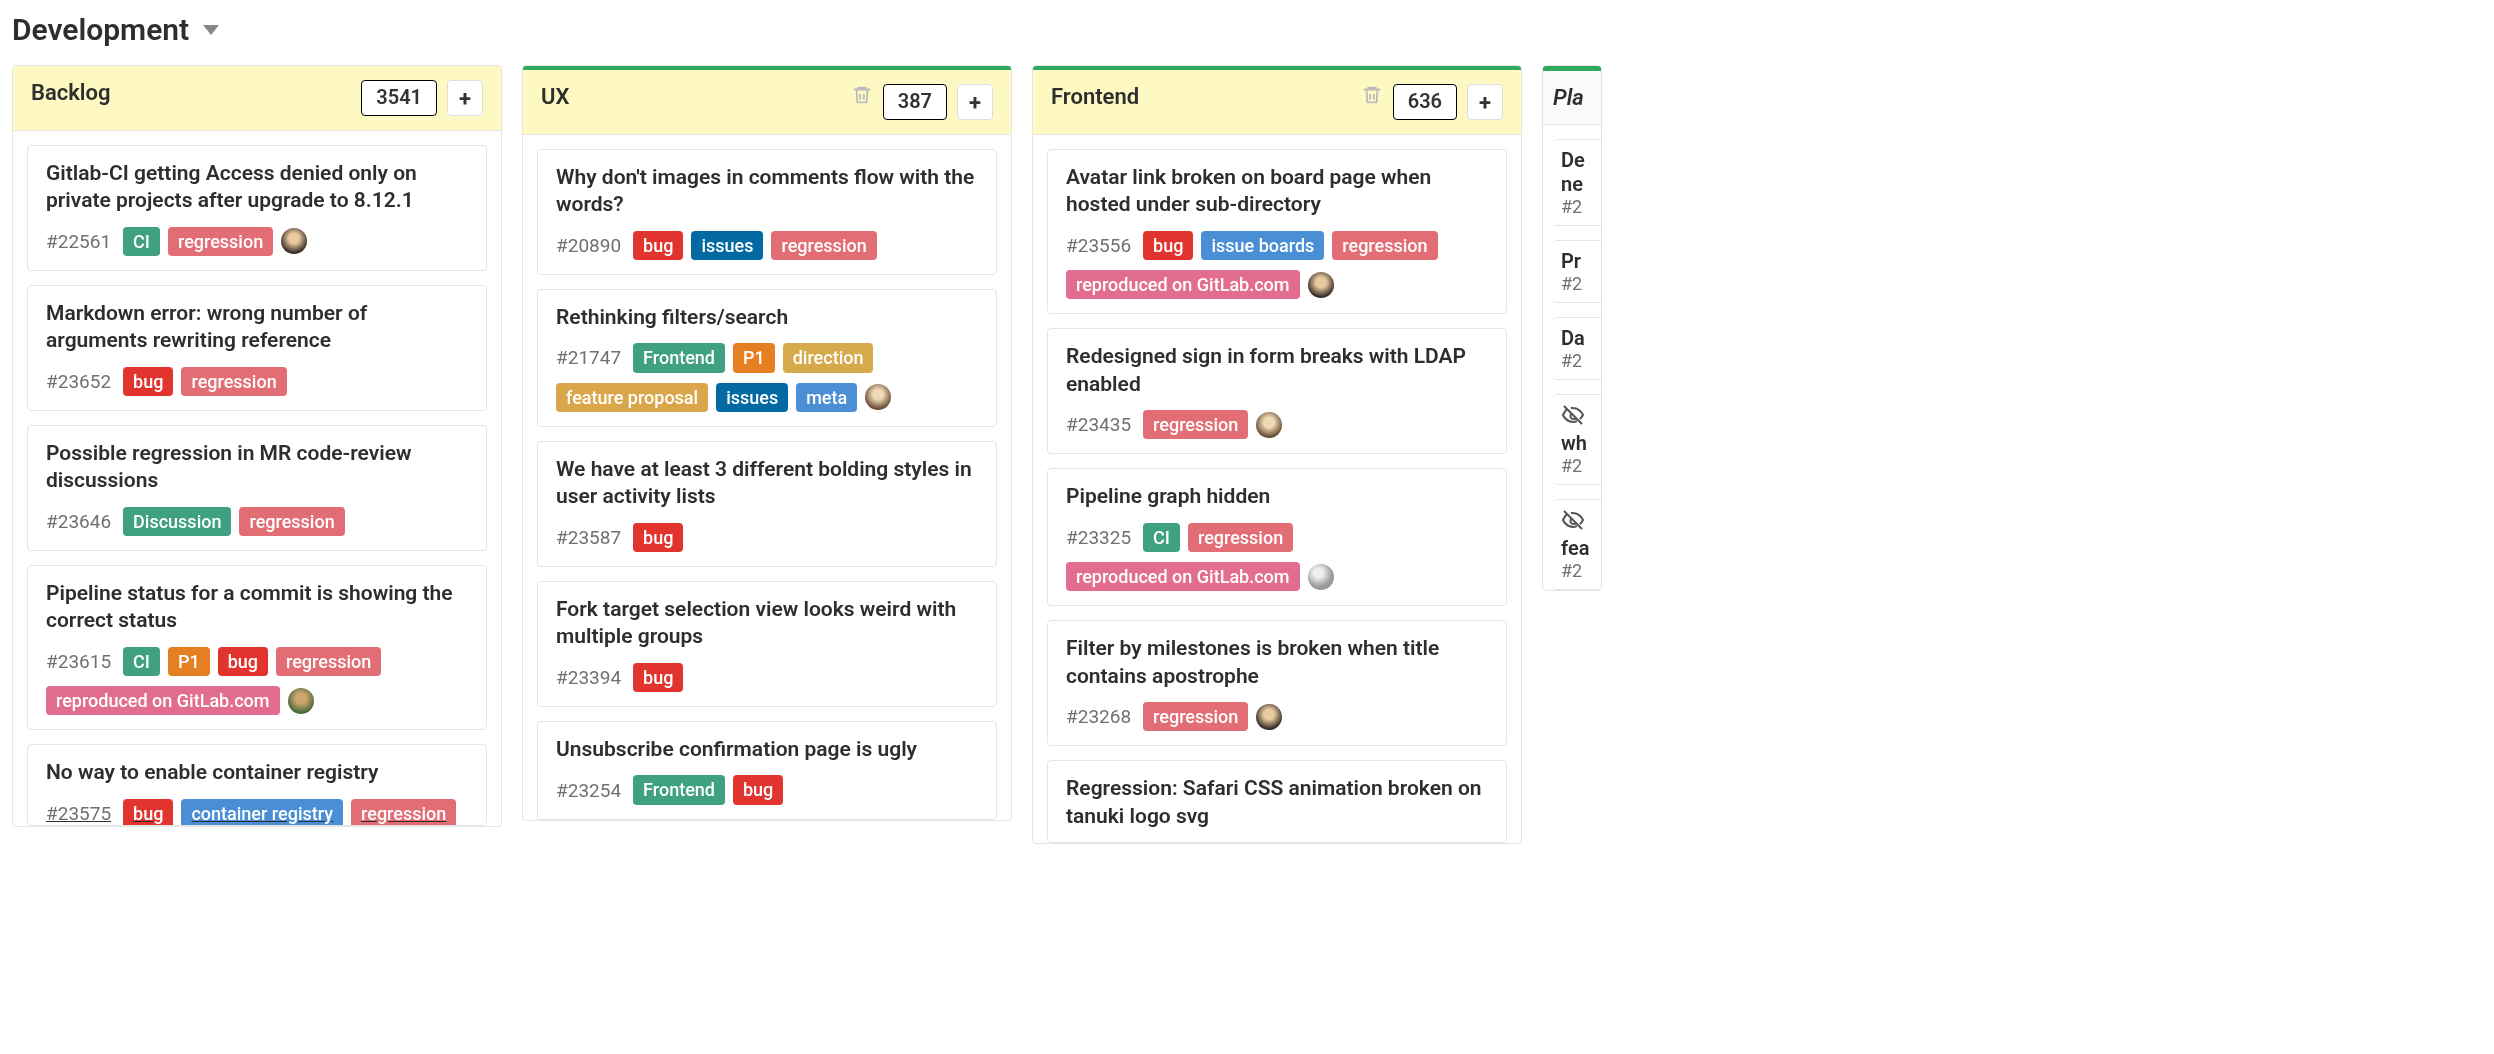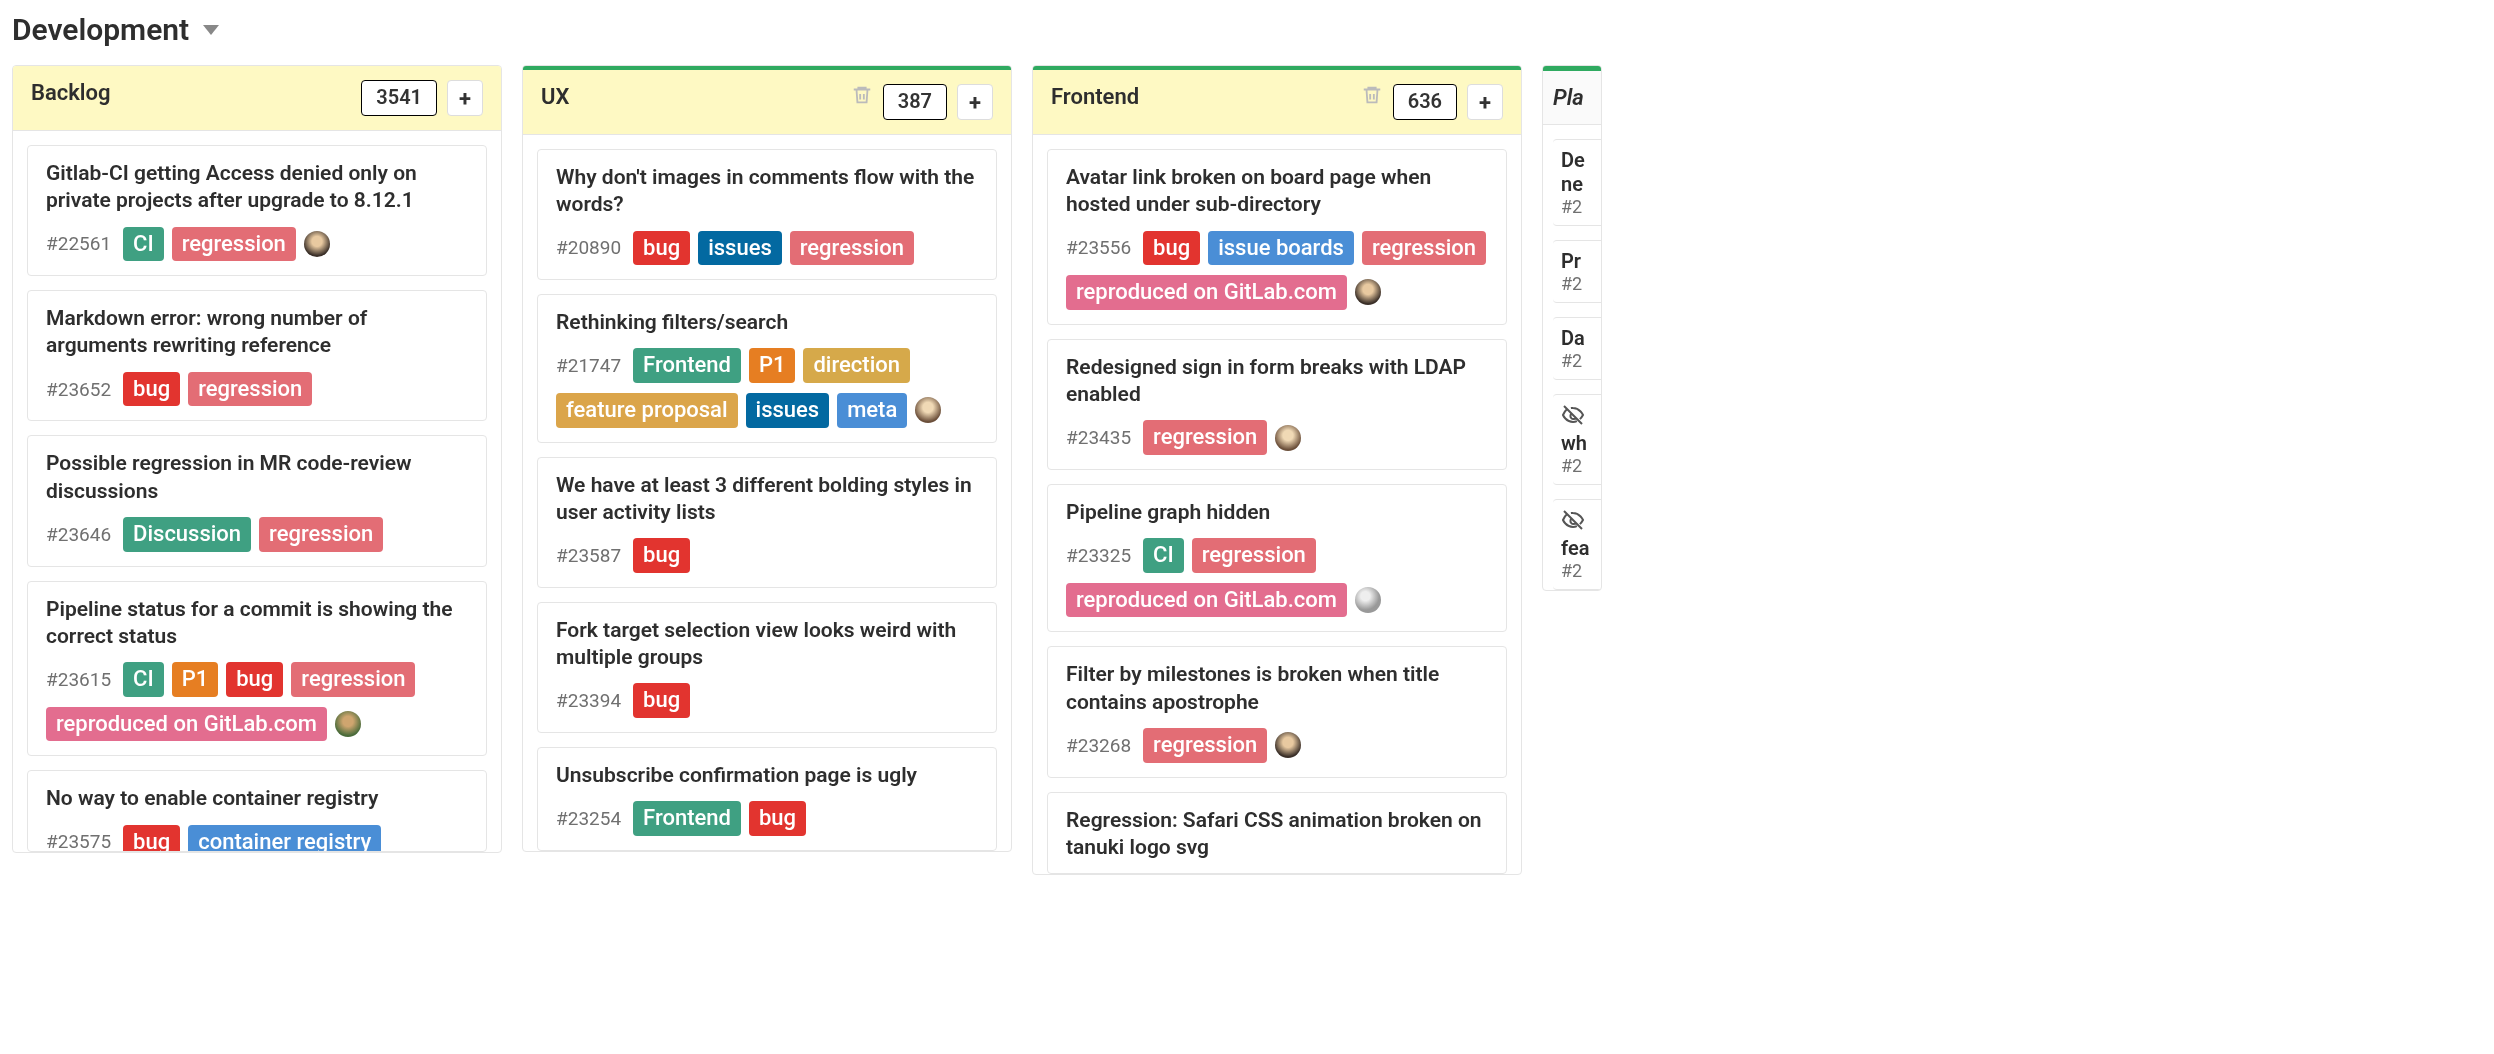--- a/index.html
+++ b/index.html
@@ -118,21 +118,21 @@
   }
   .issue-id {
     font-size: 19px;
     color: #707070;
     margin-right: 4px;
   }
   .label {
     display: inline-block;
     padding: 3px 10px;
     border-radius: 4px;
-    font-size: 22px;
+    font-size: 18px;
     font-weight: 500;
     color: #fff;
     line-height: 1.3;
   }
   .label.ci { background: #3fa082; }
   .label.discussion { background: #3fa082; }
   .label.frontend { background: #3fa082; }
   .label.regression { background: #e36d75; }
   .label.bug { background: #e2342f; }
   .label.issues { background: #0369a1; }
@@ -241,21 +241,21 @@
             <span class="label ci">CI</span>
             <span class="label p1">P1</span>
             <span class="label bug">bug</span>
             <span class="label regression">regression</span>
             <span class="label reproduced">reproduced on GitLab.com</span>
             <span class="avatar alt3"></span>
           </div>
         </div>
         <div class="card" style="padding-bottom: 0px;">
           <div class="card-title">No way to enable container registry</div>
-          <div class="meta-row" style="overflow: hidden; max-height: 26px;">
+          <div class="meta-row" style="overflow: hidden; max-height: 26px; text-decoration: underline;">
             <span class="issue-id">#23575</span>
             <span class="label bug">bug</span>
             <span class="label container-registry">container registry</span>
             <span class="label regression">regression</span>
           </div>
         </div>
       </div>
     </div>
     <div class="column accent">
       <div class="col-header">

